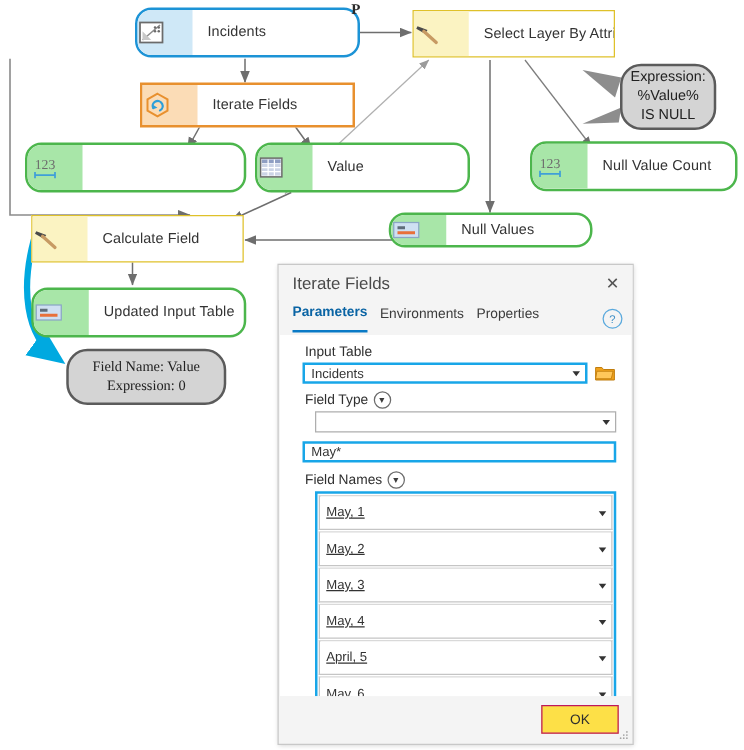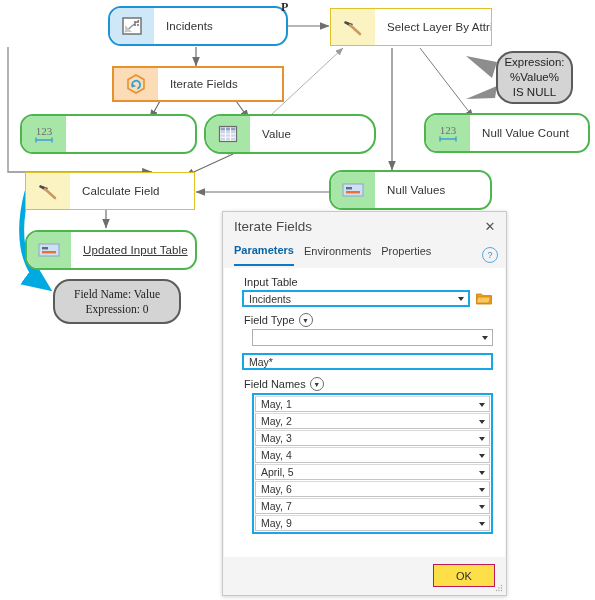--- a/index.html
+++ b/index.html
@@ -36,21 +36,21 @@
     align-items: stretch;
     box-sizing: border-box;
     background: #ffffff;
     overflow: hidden;
   }
   .node .icon-cell {
     width: 44px;
     flex: 0 0 44px;
     display: flex;
     align-items: center;
-    justify-content: center;
+    justify-content: flex-start;
   }
   .node .label-cell {
     flex: 1 1 auto;
     display: flex;
     align-items: center;
     padding-left: 12px;
     font-size: 11.5px;
     color: #333333;
     letter-spacing: .1px;
     white-space: nowrap;
@@ -251,21 +251,22 @@
     border: 2px solid #18a6e8;
     padding: 1px;
     margin-left: 10px;
     background: #ffffff;
     box-sizing: border-box;
   }
   .names-group .combo {
     margin-bottom: 1px;
     border: 1px solid #c5c5c5;
     border-top-color: #d9d9d9;
-    height: 16px;
+    height: 28px;
+    text-decoration: underline;
   }
   .names-group .combo:last-child { margin-bottom: 0; }
   #dialog .dlg-footer {
     position: absolute;
     left: 1px; right: 1px; bottom: 1px;
     height: 37px;
     background: #f4f4f4;
     display: flex;
     align-items: center;
     justify-content: flex-end;
@@ -375,21 +376,21 @@
 
   <div class="node data data-green" style="left:20px; top:114px; width:177px; height:40px;">
     <div class="icon-cell">
       <svg width="28" height="22" viewBox="0 0 28 22">
         <text x="14" y="12" font-family="Liberation Serif, serif" font-size="11" fill="#6d6d6d" text-anchor="middle">123</text>
         <path d="M6,17 L22,17 M6,14.5 L6,19.5 M22,14.5 L22,19.5" stroke="#3f9fd8" stroke-width="1.4"></path>
       </svg>
     </div>
   </div>
 
-  <div class="node data data-green" style="left:204px; top:114px; width:172px; height:40px;border-radius:17px;">
+  <div class="node data data-green" style="left:204px; top:114px; width:172px; height:40px;">
     <div class="icon-cell">
       <svg width="22" height="20" viewBox="0 0 22 20">
         <rect x="2.5" y="2.5" width="17" height="15" fill="#ffffff" stroke="#6b6b6b" stroke-width="1.2"></rect>
         <rect x="3.5" y="3.5" width="15" height="3" fill="#8f9ec2"></rect>
         <rect x="3.5" y="7" width="15" height="9.5" fill="#ccd4e6"></rect>
         <path d="M8.5,3.5 L8.5,16.5 M13.5,3.5 L13.5,16.5 M3.5,10 L18.5,10 M3.5,13.2 L18.5,13.2" stroke="#ffffff" stroke-width="1"></path>
       </svg>
     </div>
     <div class="label-cell">Value</div>
   </div>
@@ -397,42 +398,42 @@
   <div class="node data data-green" style="left:424px; top:113px; width:166px; height:40px;">
     <div class="icon-cell">
       <svg width="28" height="22" viewBox="0 0 28 22">
         <text x="14" y="12" font-family="Liberation Serif, serif" font-size="11" fill="#6d6d6d" text-anchor="middle">123</text>
         <path d="M6,17 L22,17 M6,14.5 L6,19.5 M22,14.5 L22,19.5" stroke="#3f9fd8" stroke-width="1.4"></path>
       </svg>
     </div>
     <div class="label-cell">Null Value Count</div>
   </div>
 
-  <div class="node data data-green" style="left:329px; top:170px; width:163px; height:40px;">
+  <div class="node data data-green" style="left:311px; top:170px; width:163px; height:28px;">
     <div class="icon-cell">
       <svg width="24" height="18" viewBox="0 0 24 18">
         <rect x="2" y="3" width="20" height="12" fill="#cfe0f2" stroke="#8aa6c4" stroke-width="1"></rect>
         <rect x="5" y="6" width="6" height="2.4" fill="#5f6c7a"></rect>
         <rect x="5" y="10" width="14" height="2.4" fill="#e8703a"></rect>
       </svg>
     </div>
     <div class="label-cell">Null Values</div>
   </div>
 
   <div class="node tool tool-yellow" style="left:25px; top:172px; width:170px; height:38px;">
     <div class="icon-cell">
       <svg width="22" height="20" viewBox="0 0 22 20">
         <path d="M3,4 L11,7 L9,10 L2,6 Z" fill="#4a4a4a"></path>
         <path d="M8,8 L18,17" stroke="#c79a63" stroke-width="2.6" stroke-linecap="round"></path>
       </svg>
     </div>
     <div class="label-cell">Calculate Field</div>
   </div>
 
-  <div class="node data data-green" style="left:25px; top:230px; width:172px; height:40px;text-decoration:underline;">
+  <div class="node data data-green" style="left:25px; top:230px; width:172px; height:40px;">
     <div class="icon-cell">
       <svg width="24" height="18" viewBox="0 0 24 18">
         <rect x="2" y="3" width="20" height="12" fill="#cfe0f2" stroke="#8aa6c4" stroke-width="1"></rect>
         <rect x="5" y="6" width="6" height="2.4" fill="#5f6c7a"></rect>
         <rect x="5" y="10" width="14" height="2.4" fill="#e8703a"></rect>
       </svg>
     </div>
     <div class="label-cell">Updated Input Table</div>
   </div>
 

